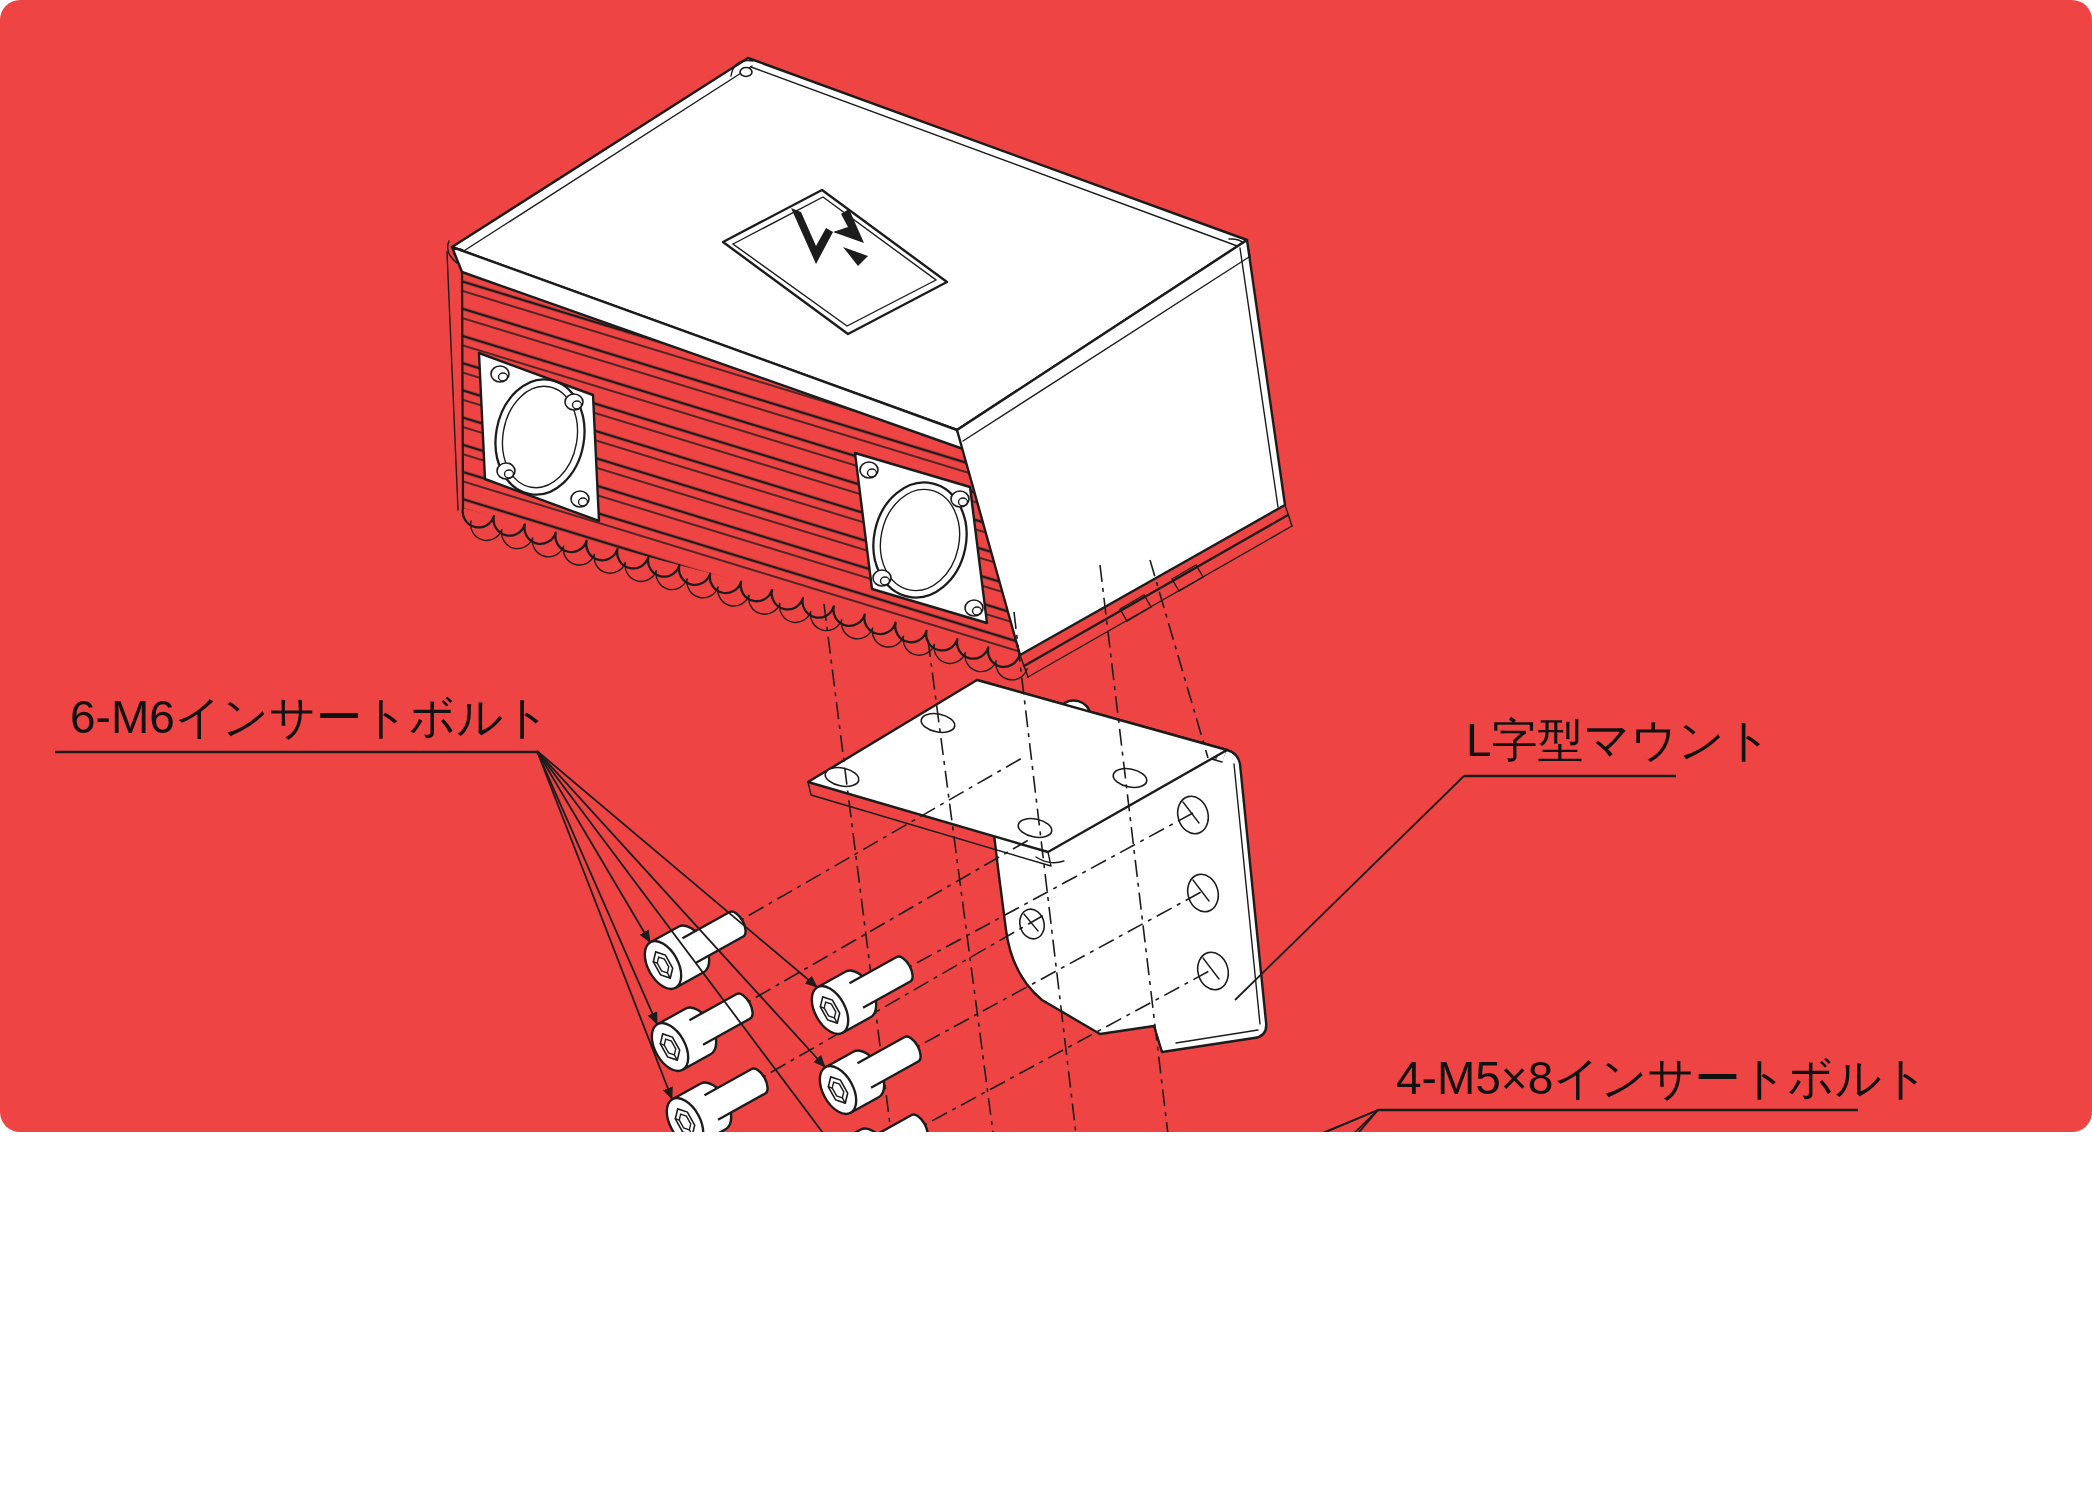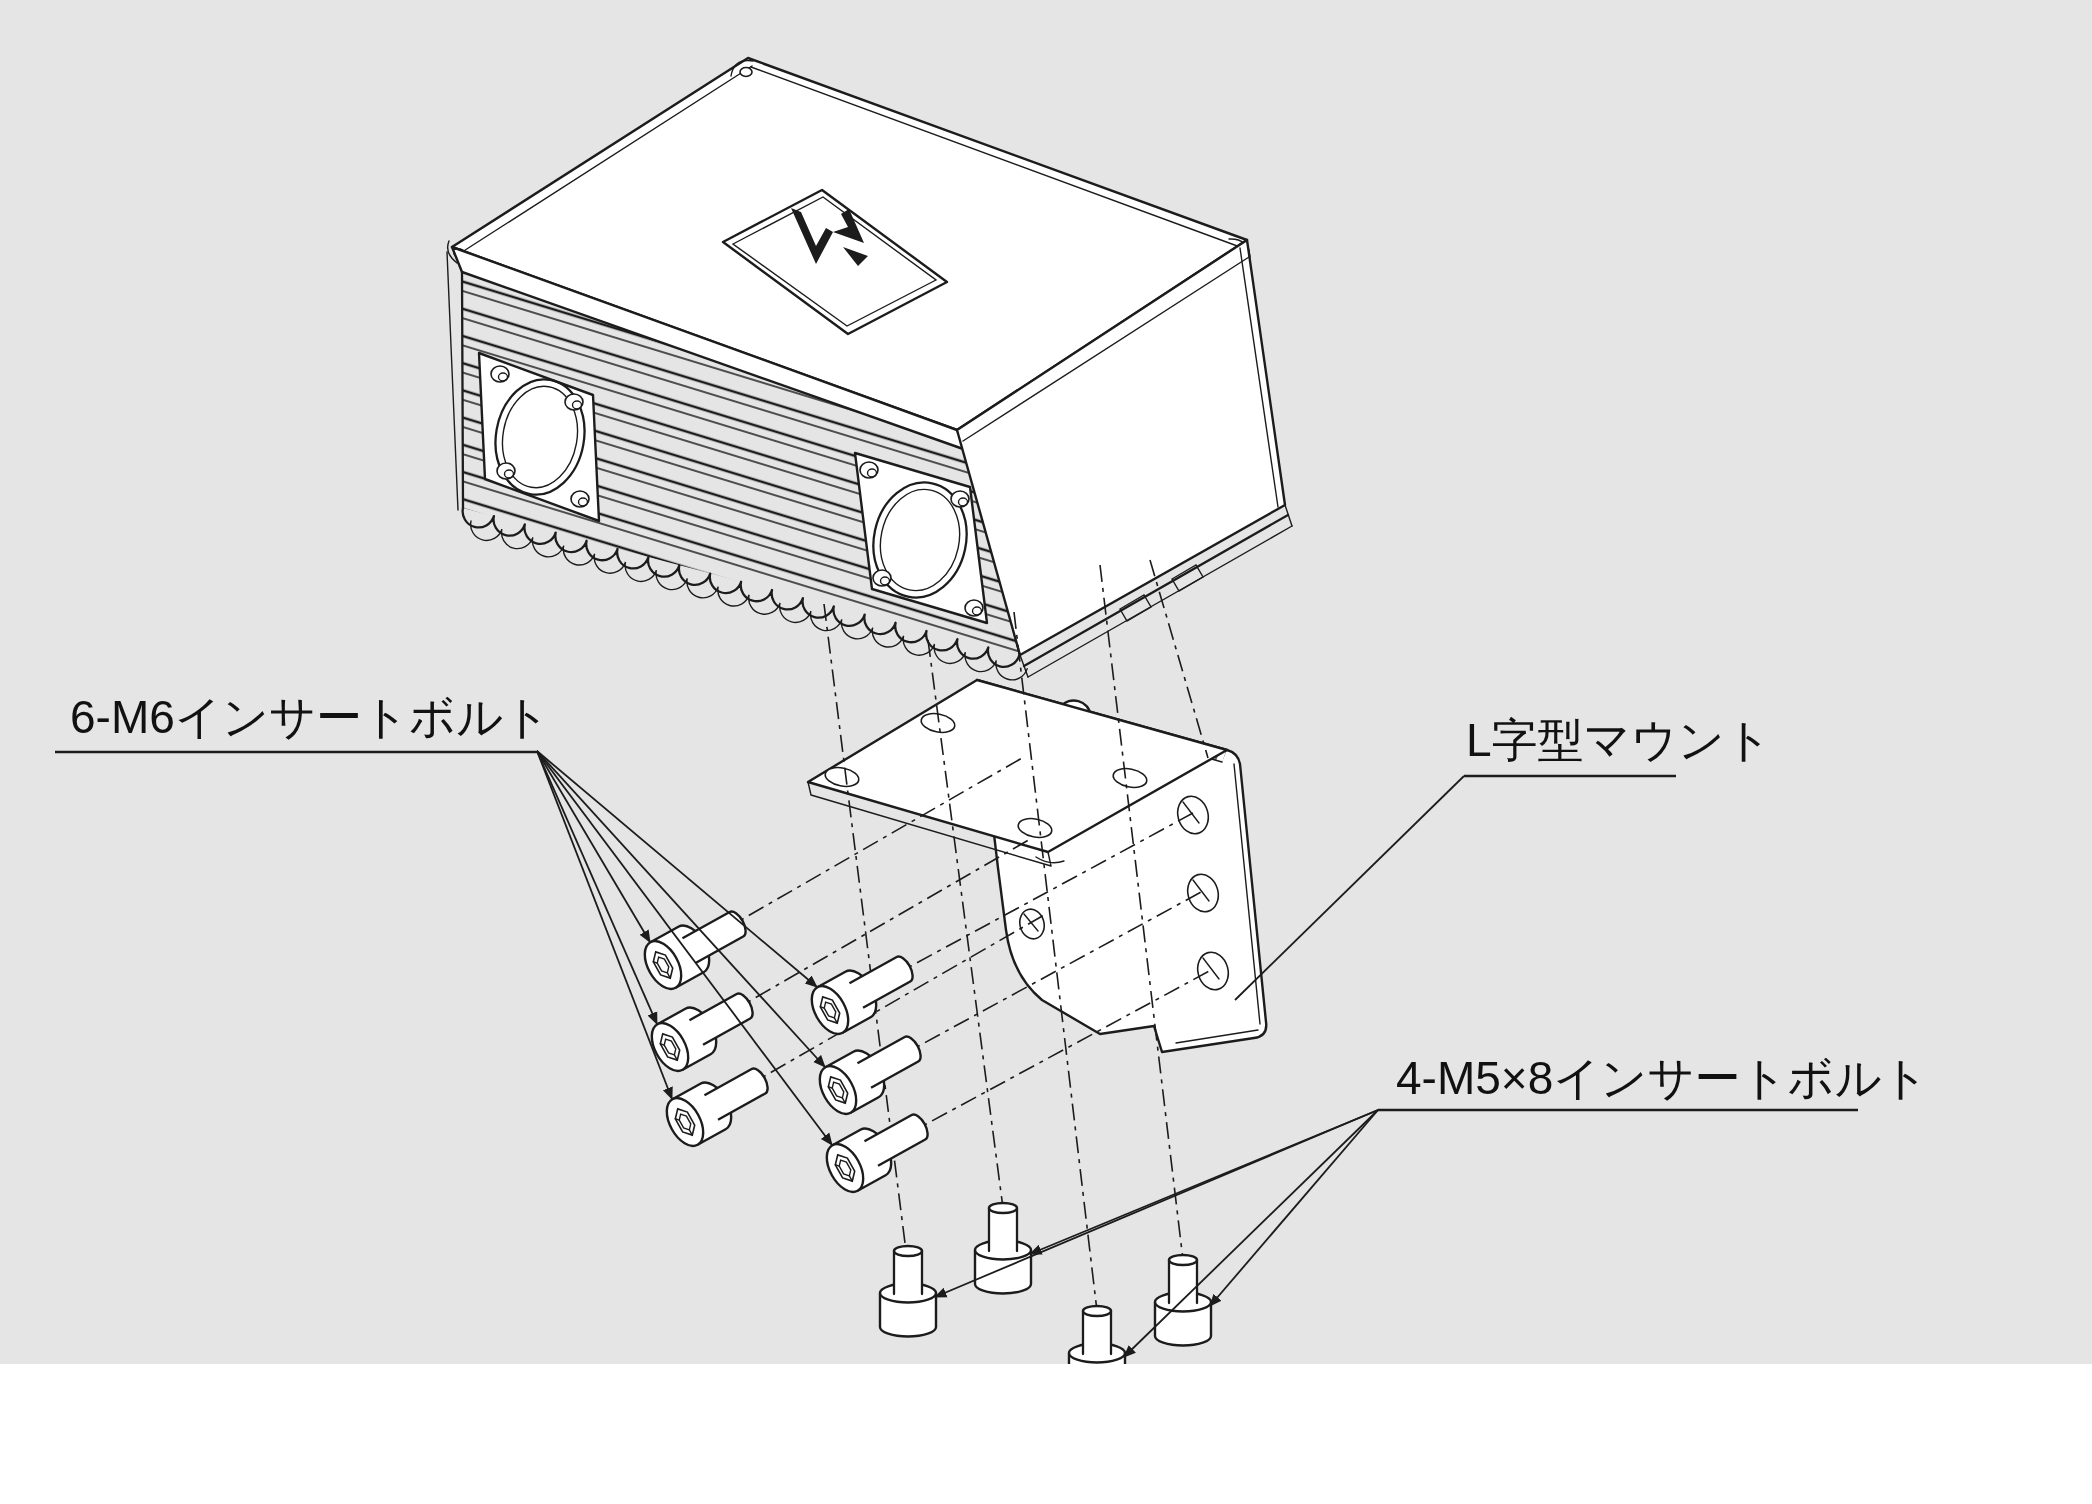--- a/index.html
+++ b/index.html
@@ -1,16 +1,16 @@
 <!DOCTYPE html>
 <html><head>
 <meta charset="utf-8">
 <style>
   html,body{margin:0;padding:0;background:#ffffff;}
-  #stage{position:relative;width:2092px;height:1364px;background:#e5e5e5;overflow:hidden;}
+  #stage{position:relative;width:2092px;height:1132px;background:#ef4444;overflow:hidden;border-radius:20px;}
   svg{position:absolute;left:0;top:0;}
   .ln  {fill:none;stroke:#1c1c1c;stroke-width:2.3;stroke-linecap:round;stroke-linejoin:round;}
   .ln1 {fill:none;stroke:#1c1c1c;stroke-width:1.4;stroke-linecap:round;}
   .wf  {fill:#ffffff;stroke:#1c1c1c;stroke-width:2.4;stroke-linejoin:round;}
   .wf1 {fill:#ffffff;stroke:#1c1c1c;stroke-width:1.6;}
   .cl  {fill:none;stroke:#1c1c1c;stroke-width:1.6;stroke-dasharray:17 6 4 6;}
   .ld  {fill:none;stroke:#1c1c1c;stroke-width:1.8;}
   .ul  {fill:none;stroke:#1c1c1c;stroke-width:2.6;}
   .ink {fill:#1c1c1c;stroke:none;}
   text.callout{font-family:"Liberation Sans","DejaVu Sans",sans-serif;font-size:46px;fill:#111111;}

